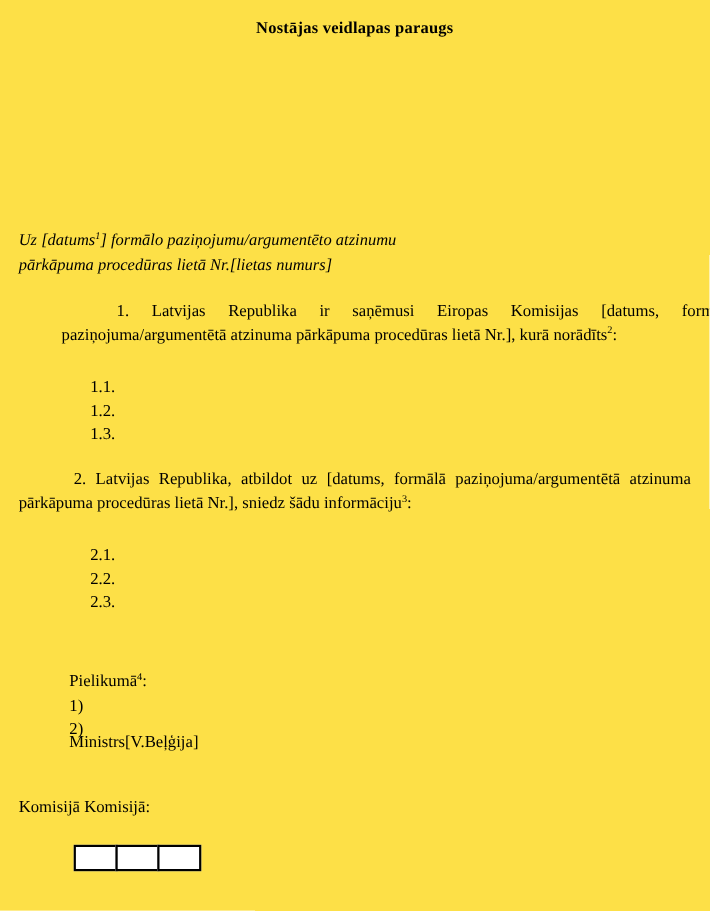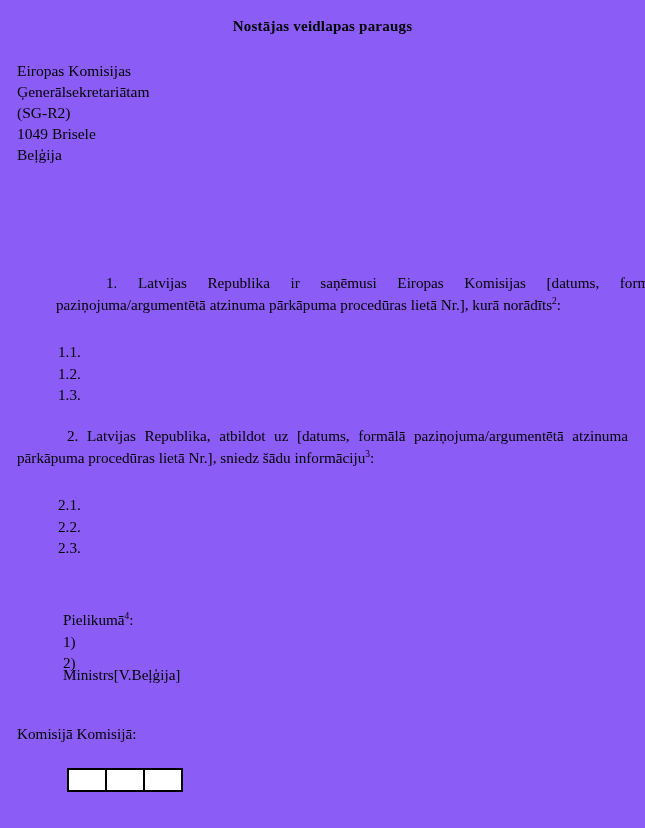--- a/index.html
+++ b/index.html
@@ -4,21 +4,21 @@
 <style>
   html, body {
     margin: 0;
     padding: 0;
     background: #ffffff;
   }
   .page {
     position: relative;
     width: 645px;
     height: 828px;
-    background: #8b5cf6;
+    background: #fde047;
     font-family: "Liberation Serif", "DejaVu Serif", serif;
     color: #000000;
     overflow: hidden;
   }
   .doc-title {
     position: absolute;
     top: 18px;
     left: 0;
     width: 645px;
     text-align: center;
@@ -62,21 +62,21 @@
     line-height: 21.5px;
     text-align: justify;
     text-justify: inter-word;
     text-indent: 50px;
   }
   .para.p1 { top: 272px; margin-left: 39px; }
   .para.p2 { top: 425px; }
   .para > span { }
   .sub-list {
     position: absolute;
-    left: 58px;
+    left: 82px;
   }
   .sub-list .sub-item {
     font-size: 15.2px;
     line-height: 21.5px;
     white-space: pre;
   }
   .list-1 { top: 341px; }
   .list-2 { top: 494px; }
   .attach-block {
     position: absolute;
@@ -136,28 +136,25 @@
     white-space: pre;
   }
 </style>
 </head>
 <body>
 
 <div class="page">
 
   <div class="doc-title">Nostājas veidlapas paraugs</div>
 
-  <div class="address-block">
-    <div class="address-line">Eiropas Komisijas</div>
-    <div class="address-line">Ģenerālsekretariātam</div>
-    <div class="address-line">(SG-R2)</div>
-    <div class="address-line">1049 Brisele</div>
-    <div class="address-line">Beļģija</div>
+
+  <div class="italic-block">
+    <div class="italic-line"><span>Uz [datums</span><sup>1</sup><span>] formālo paziņojumu/argumentēto atzinumu</span></div>
+    <div class="italic-line">pārkāpuma procedūras lietā Nr.[lietas numurs]</div>
   </div>
-
 
   <div class="para p1"><span>1. Latvijas Republika ir saņēmusi Eiropas Komisijas [datums, formālā paziņojuma/argumentētā atzinuma pārkāpuma procedūras lietā Nr.], kurā norādīts</span><sup>2</sup><span>:</span></div>
 
   <div class="sub-list list-1">
     <div class="sub-item">1.1.</div>
     <div class="sub-item">1.2.</div>
     <div class="sub-item">1.3.</div>
   </div>
 
   <div class="para p2"><span>2. Latvijas Republika, atbildot uz [datums, formālā paziņojuma/argumentētā atzinuma pārkāpuma procedūras lietā Nr.], sniedz šādu informāciju</span><sup>3</sup><span>:</span></div>

